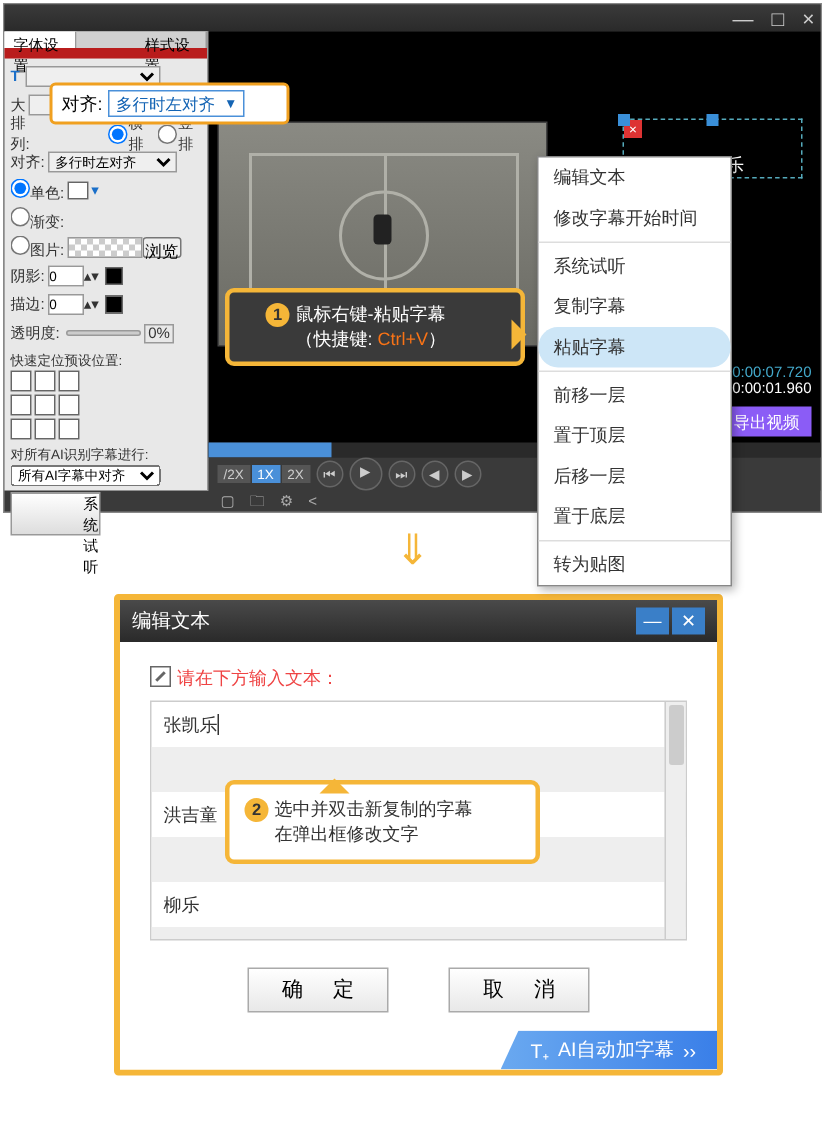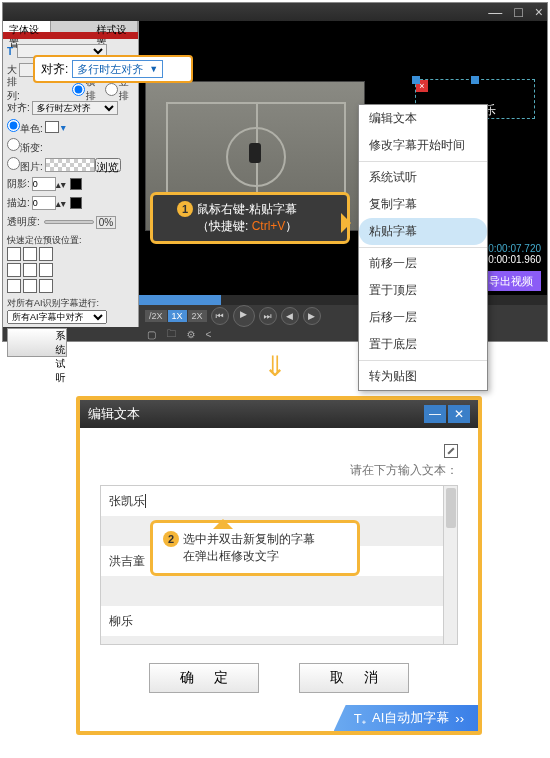--- a/index.html
+++ b/index.html
@@ -79,30 +79,30 @@
 
 .down-arrow { position:absolute; left:50%; top:350px; transform:translateX(-50%); color:#f5b638; font-size:28px; }
 
 
 .dialog-wrap { position:absolute; left:76px; top:396px; width:406px; border:4px solid #f5b638; border-radius:3px; }
 .dlg { background:#fff; }
 .dlg-title { height:28px; background:linear-gradient(#4a4a4a,#2a2a2a); color:#fff; font-size:13px; display:flex; align-items:center; padding:0 8px; justify-content:space-between; }
 .dlg-title-btns { display:flex; gap:2px; }
 .dlg-title-btns span { width:22px; height:18px; background:#3a7fc8; color:#fff; text-align:center; line-height:18px; font-size:12px; }
 .dlg-body { padding:16px 20px 10px; }
-.dlg-prompt { font-size:12px; color:#737373; margin-bottom:6px; display:flex; align-items:flex-end; gap:4px;flex-direction:column; }
+.dlg-prompt { font-size:12px; color:#ef4444; margin-bottom:6px; display:flex; align-items:flex-start; gap:4px; }
 .name-list { border:1px solid #ccc; height:160px; overflow:hidden; position:relative; }
 .name-item { height:30px; display:flex; align-items:center; padding:0 8px; font-size:12px; color:#333; }
 .name-item.stripe { background:#eee; }
 .name-item .cursor { border-right:1px solid #333; animation:blink 1s infinite; height:14px; }
 @keyframes blink { 50%{opacity:0;} }
 .scroll-vis { position:absolute; right:0; top:0; width:14px; height:100%; background:#eee; border-left:1px solid #ccc; }
 .scroll-vis .thumb { width:10px; margin:2px; height:40px; background:#ccc; border-radius:2px; }
 .dlg-buttons { display:flex; justify-content:center; gap:40px; margin-top:18px; }
-.dlg-buttons button { width:110px; height:30px; border:1px solid #aaa; background:linear-gradient(#fff,#e8e8e8); font-size:14px; letter-spacing:8px; padding-left:8px; }
+.dlg-buttons button { width:94px; height:30px; border:1px solid #aaa; background:linear-gradient(#fff,#e8e8e8); font-size:14px; letter-spacing:8px; padding-left:8px; }
 .ai-sub-btn { position:absolute; right:0; bottom:0; height:26px; padding:0 14px 0 20px; background:linear-gradient(90deg,#6aa9f0,#3a7fe8); color:#fff; font-size:13px; display:flex; align-items:center; gap:6px; clip-path:polygon(12px 0,100% 0,100% 100%,0 100%); }
 
 
 .tip2 { position:absolute; left:150px; top:520px; width:210px; background:#fff; border:3px solid #f5b638; border-radius:6px; padding:8px 10px; font-size:12px; color:#333; z-index:30; }
 .tip2::before { content:""; position:absolute; left:60px; top:-14px; border:10px solid transparent; border-bottom-color:#f5b638; }
 .tip2 .line2 { padding-left:20px; }
 
 .edit-icon { width:14px; height:14px; border:1px solid #666; position:relative; }
 .edit-icon::after { content:""; position:absolute; width:8px; height:2px; background:#666; transform:rotate(-45deg); left:2px; top:5px; }
 </style>

